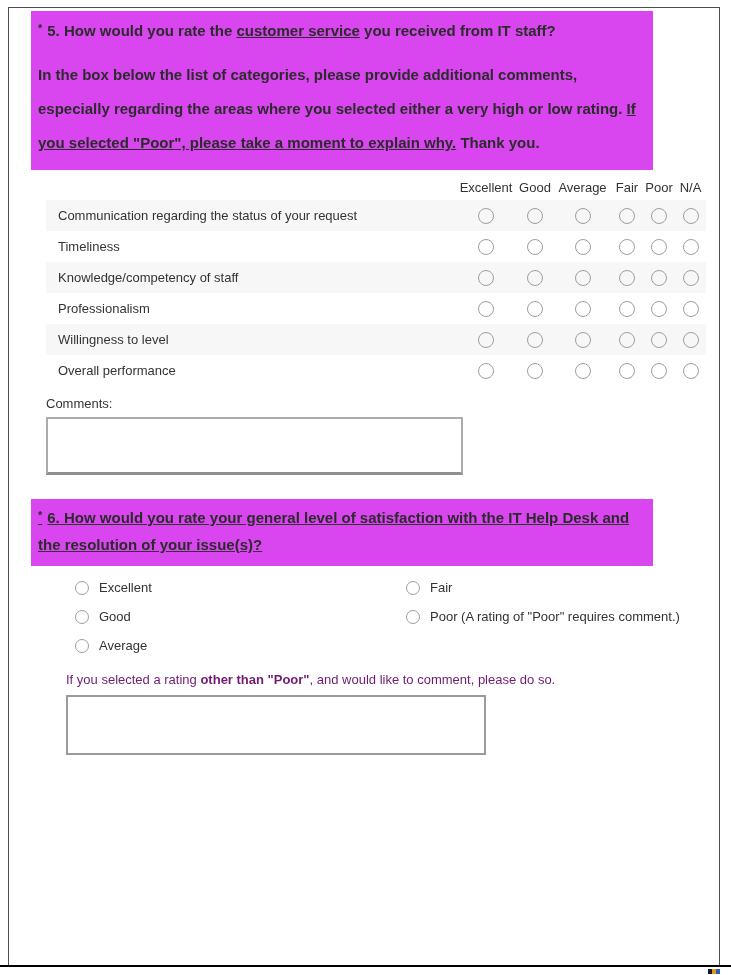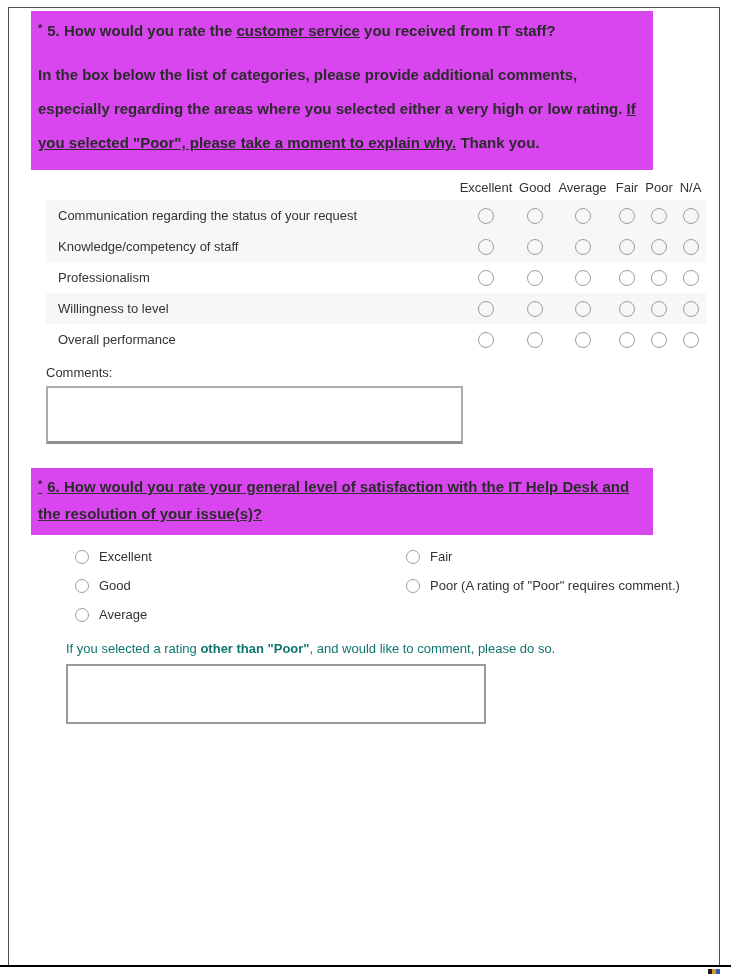--- a/index.html
+++ b/index.html
@@ -115,21 +115,21 @@
     margin: 7px 0 0 44px;
     display: flex;
   }
   .opt-col { display: flex; flex-direction: column; }
   .opt-col.left  { width: 331px; }
   .opt-row { display: flex; align-items: center; height: 29px; }
   .opt-label { font-size: 13px; color: #333; margin-left: 10px; white-space: nowrap; }
 
   .comment-prompt {
     font-size: 13px;
-    color: #0f766e;
+    color: #701a75;
     margin: 12px 0 0 35px;
   }
   .comment-prompt b { font-weight: bold; }
   textarea.comment-box2 {
     display: block;
     margin: 8px 0 0 35px;
     width: 420px; height: 60px;
     border: 2px solid #9a9a9a;
     background: #ffffff;
     resize: none;
@@ -191,20 +191,29 @@
       </tr>
       <tr class="striped">
         <td class="m-label">Communication regarding the status of your request</td>
         <td class="m-cell"><span class="radio"></span></td>
         <td class="m-cell"><span class="radio"></span></td>
         <td class="m-cell"><span class="radio"></span></td>
         <td class="m-cell"><span class="radio"></span></td>
         <td class="m-cell"><span class="radio"></span></td>
         <td class="m-cell"><span class="radio"></span></td>
       </tr>
+      <tr>
+        <td class="m-label">Timeliness</td>
+        <td class="m-cell"><span class="radio"></span></td>
+        <td class="m-cell"><span class="radio"></span></td>
+        <td class="m-cell"><span class="radio"></span></td>
+        <td class="m-cell"><span class="radio"></span></td>
+        <td class="m-cell"><span class="radio"></span></td>
+        <td class="m-cell"><span class="radio"></span></td>
+      </tr>
       <tr class="striped">
         <td class="m-label">Knowledge/competency of staff</td>
         <td class="m-cell"><span class="radio"></span></td>
         <td class="m-cell"><span class="radio"></span></td>
         <td class="m-cell"><span class="radio"></span></td>
         <td class="m-cell"><span class="radio"></span></td>
         <td class="m-cell"><span class="radio"></span></td>
         <td class="m-cell"><span class="radio"></span></td>
       </tr>
       <tr>

